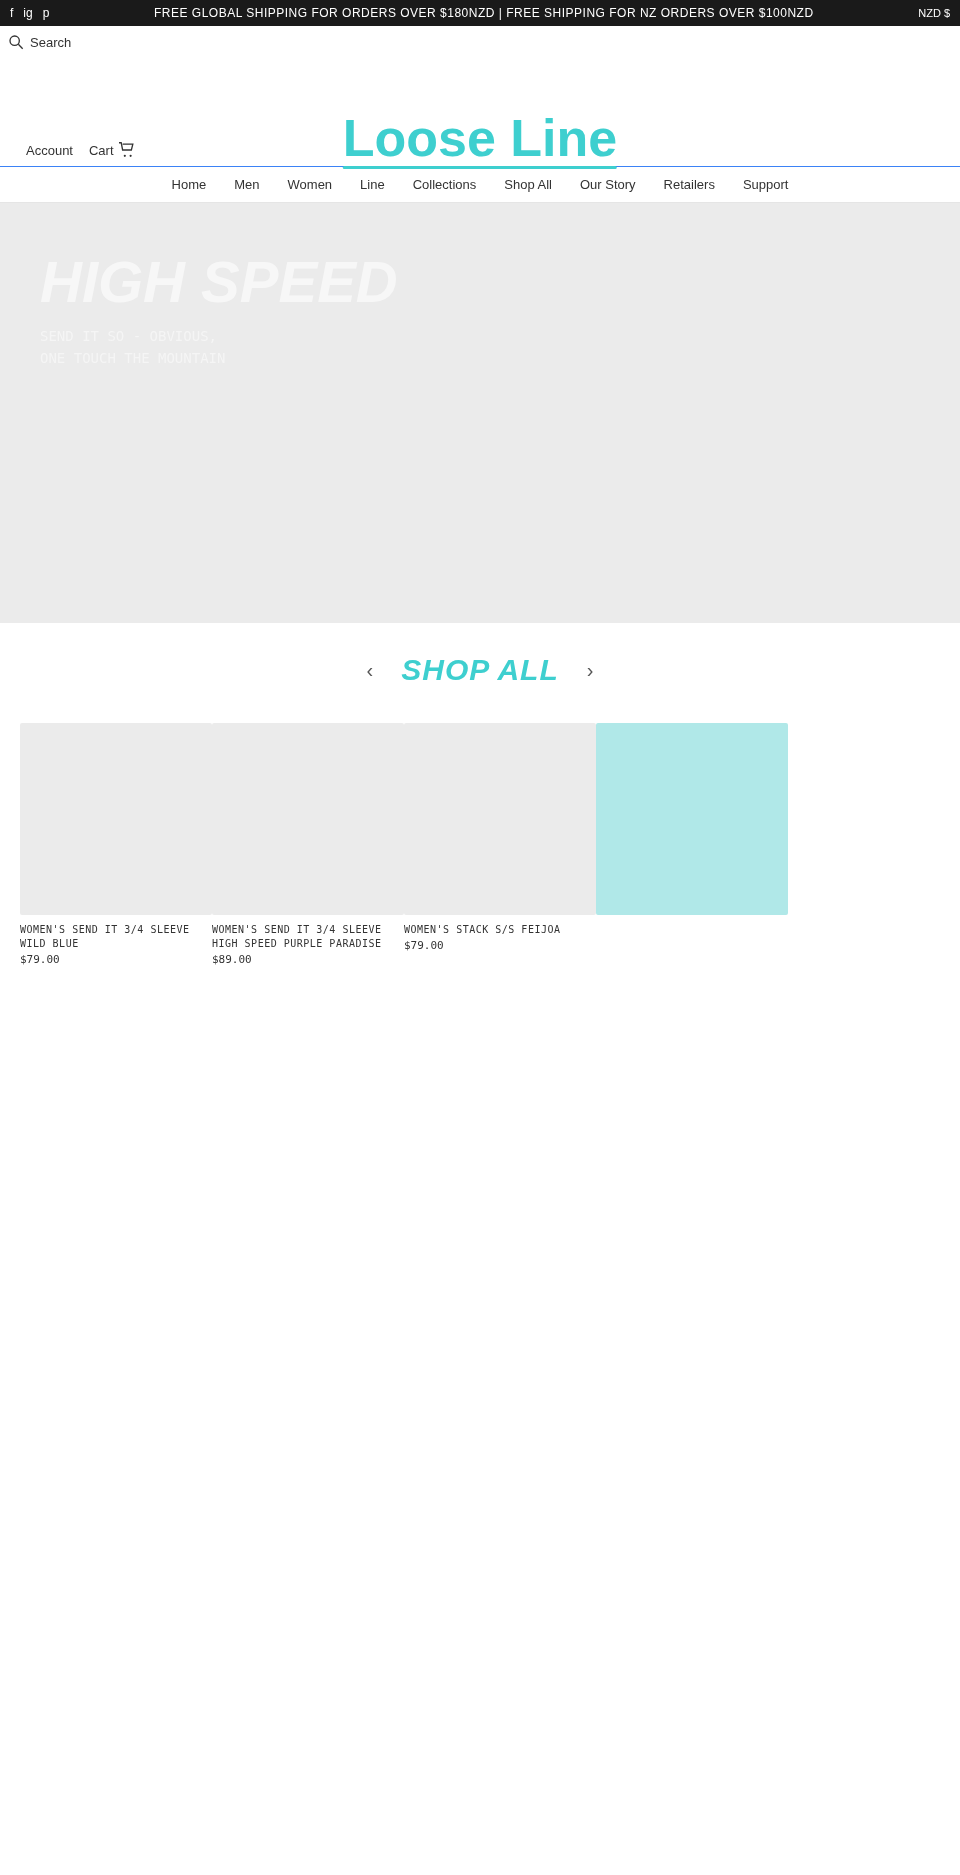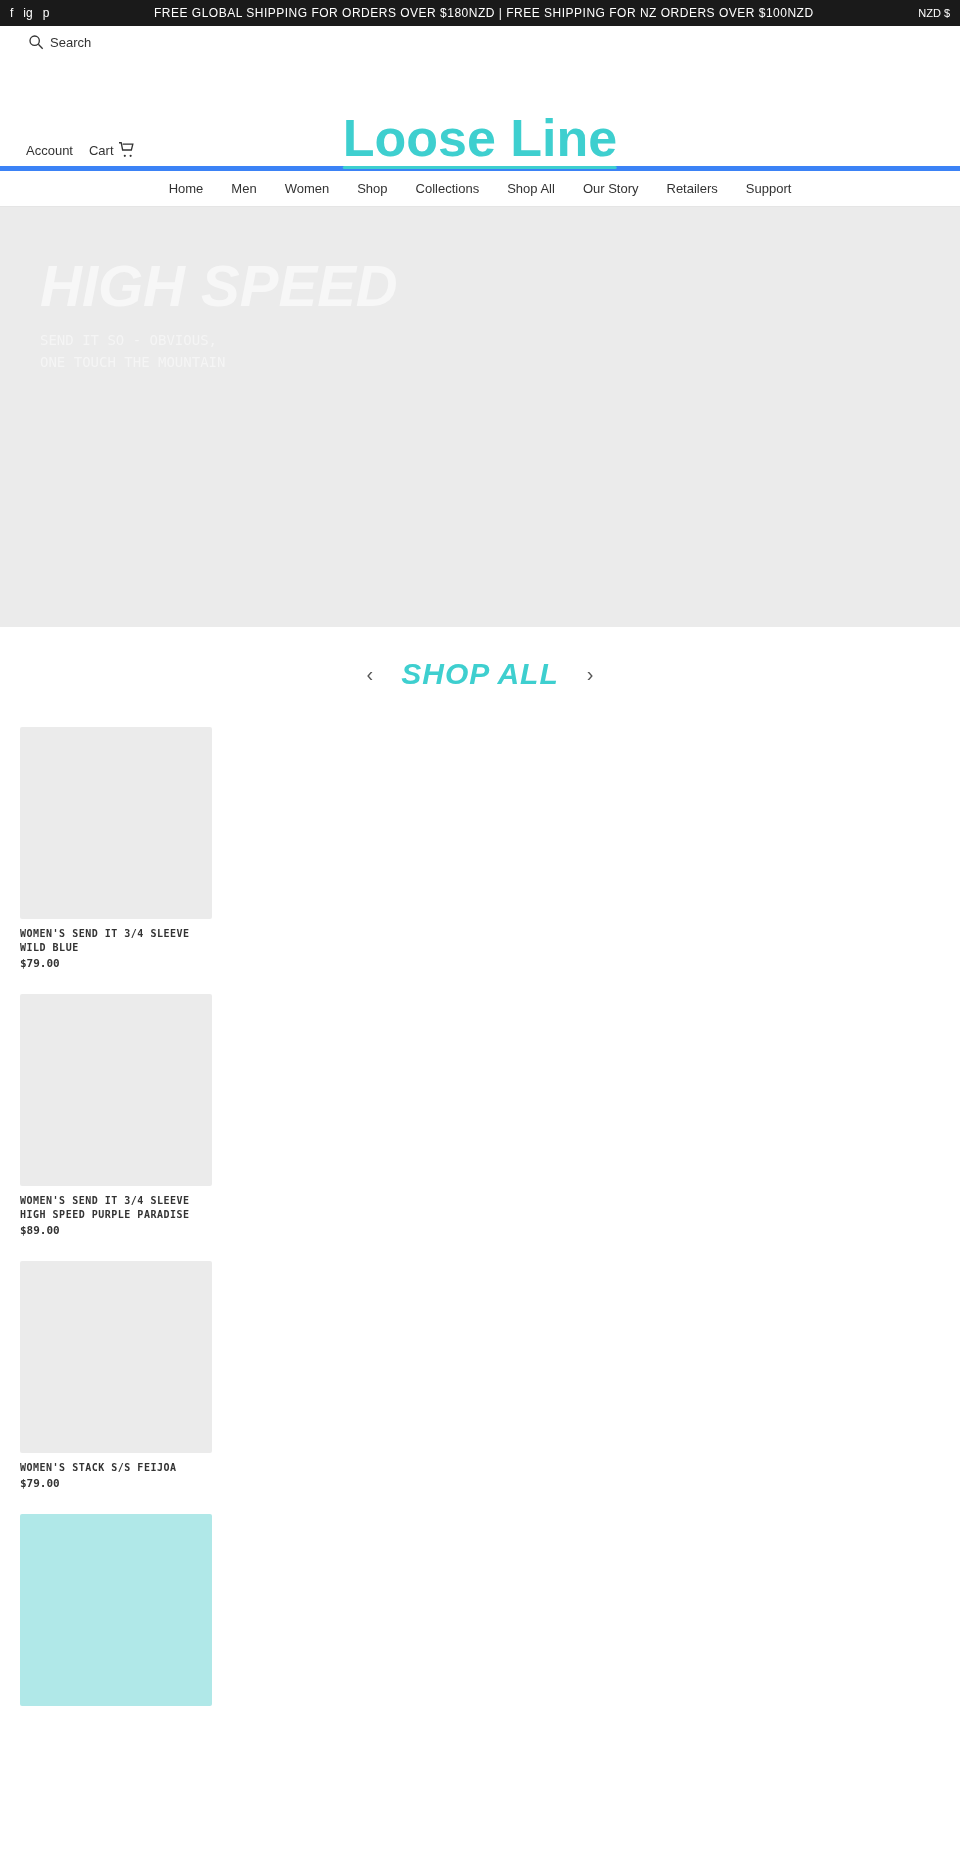--- a/index.html
+++ b/index.html
@@ -15,25 +15,24 @@
       justify-content: space-between;
       align-items: center;
     }
     .top-bar-social { display: flex; gap: 10px; align-items: center; }
     .top-bar-social span { cursor: pointer; font-size: 12px; }
     .top-bar-shipping { flex: 1; text-align: center; font-size: 12px; letter-spacing: 0.5px; }
     .top-bar-currency { font-size: 11px; cursor: pointer; }
 
     
     .header {
-      padding: 8px 16px;
+      padding: 8px 8px;
       display: flex;
       align-items: center;
       justify-content: space-between;
-      margin-left: 12px;
     }
     .search-bar {
       display: flex;
       align-items: center;
       gap: 6px;
       cursor: pointer;
       font-size: 13px;
       color: #333;
     }
     .search-icon-svg { width: 16px; height: 16px; }
@@ -77,21 +76,21 @@
     .account-cart-row {
       display: flex;
       align-items: center;
       gap: 16px;
       padding: 4px 20px 8px 26px;
     }
     .account-cart-row span { font-size: 13px; color: #333; cursor: pointer; }
 
     
     .nav {
-      border-top: 5px solid #3b82f6;
+      border-top: 1px solid #3b82f6;
       border-bottom: 1px solid #e5e5e5;
       display: flex;
       justify-content: center;
       gap: 28px;
       padding: 10px 0;
     }
     .nav a {
       text-decoration: none;
       color: #333;
       font-size: 13px;
@@ -159,23 +158,22 @@
       color: #3ecfcf;
       text-decoration: underline;
       cursor: pointer;
       letter-spacing: 1px;
     }
 
     
     .product-list {
       padding: 10px 28px 30px 20px;
       display: flex;
-      flex-direction: column;
+      flex-direction: row;
       gap: 0;
-      font-weight: bold;
     }
     .product-item {
       display: flex;
       flex-direction: column;
       align-items: flex-start;
       margin-bottom: 24px;
       cursor: pointer;
     }
     .product-image {
       width: 192px;
@@ -242,21 +240,21 @@
       <circle cx="9" cy="19" r="1.5" fill="#333" stroke="none"></circle>
       <circle cx="17" cy="19" r="1.5" fill="#333" stroke="none"></circle>
     </svg>
   </div>
 </div>
 
 <nav class="nav">
   <a href="#">Home</a>
   <a href="#">Men</a>
   <a href="#">Women</a>
-  <a href="#">Shop</a>
+  <a href="#">Line</a>
   <a href="#">Collections</a>
   <a href="#">Shop All</a>
   <a href="#">Our Story</a>
   <a href="#">Retailers</a>
   <a href="#">Support</a>
 </nav>
 
 <div class="hero">
   <div class="hero-content">
     <div class="hero-title">HIGH SPEED</div>

